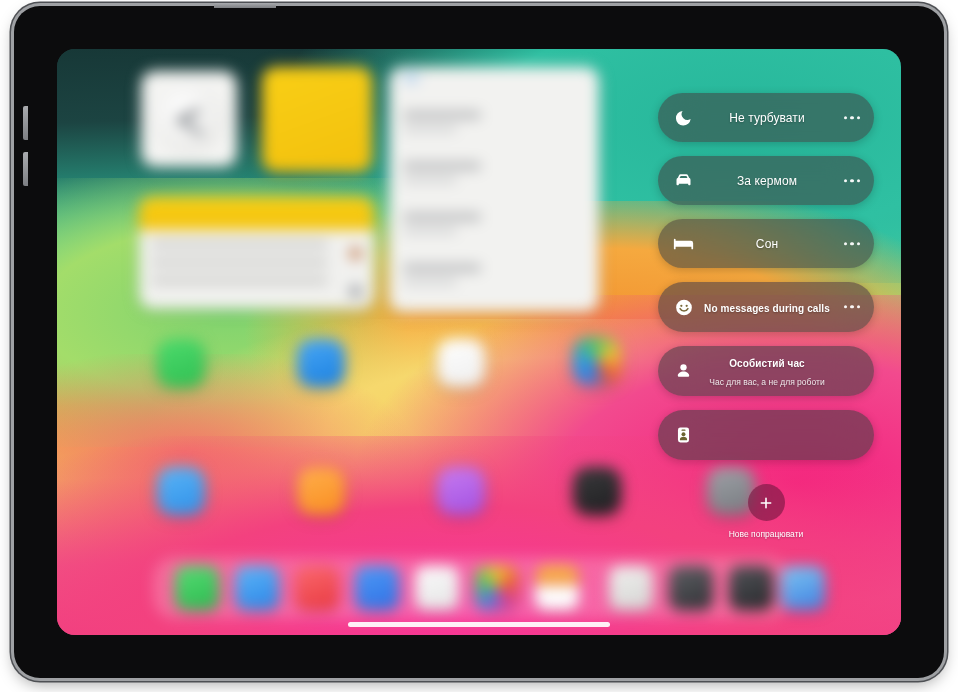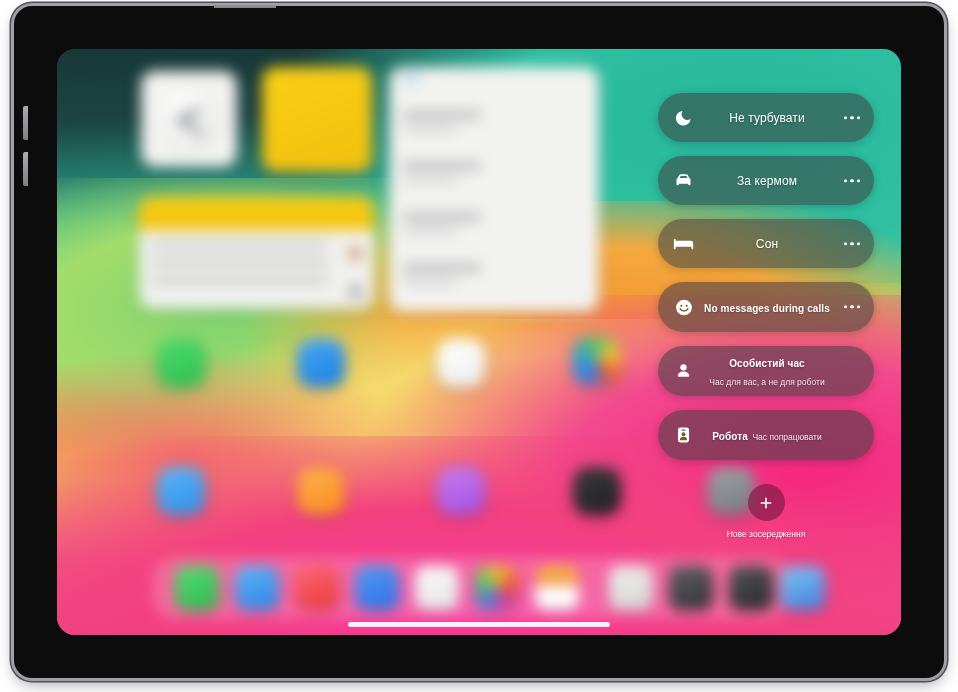--- a/index.html
+++ b/index.html
@@ -8,21 +8,21 @@
     background: #ffffff;
     font-family: "Liberation Sans", sans-serif;
     overflow: hidden;
   }
 
   
   #device-frame {
     position: absolute;
     left: 14px; top: 6px;
     width: 930px; height: 672px;
-    border-radius: 18px;
+    border-radius: 26px;
     background: #0c0c0d;
     box-shadow: 0 0 0 3px #9fa1a4, 0 0 0 4.5px #4e5054, 0 6px 16px rgba(0,0,0,.35);
   }
   .side-button {
     position: absolute;
     background: linear-gradient(180deg,#a9abae,#7d7f83);
     border-radius: 2px;
   }
   #button-power { left: 200px; top: -3px; width: 62px; height: 5px; border-radius: 2px 2px 0 0; }
   #button-volume-up { left: 9px; top: 100px; width: 5px; height: 34px; border-radius: 2px 0 0 2px; }
@@ -421,34 +421,30 @@
 
       <div class="focus-pill two-line">
         <span class="pill-icon">
           <svg width="19" height="19" viewBox="0 0 24 24">
             <rect x="5" y="2.6" width="14" height="18.8" rx="3" fill="#ffffff"></rect>
             <rect x="9.4" y="5" width="5.2" height="1.7" rx=".85" fill="#6c6431"></rect>
             <circle cx="12" cy="11" r="2.5" fill="#6c6431"></circle>
             <path d="M12 14.1c-2.6 0-4.5 1.5-4.5 3.2v1.3h9v-1.3c0-1.7-1.9-3.2-4.5-3.2z" fill="#6c6431"></path>
           </svg>
         </span>
-        <span class="pill-text">
-          <span class="pill-title">Робота</span>
-          <span class="pill-subtitle">Час попрацювати</span>
-        </span>
       </div>
 
       <div id="new-focus-group">
         <button id="new-focus-button">
           <span>
             <svg width="16" height="16" viewBox="0 0 24 24" fill="none" stroke="#ffffff" stroke-width="2.4" stroke-linecap="round">
               <path d="M12 5v14M5 12h14"></path>
             </svg>
           </span>
         </button>
-        <div id="new-focus-label">Нове зосередження</div>
+        <div id="new-focus-label">Нове попрацювати</div>
       </div>
 
     </div>
 
     <div id="home-indicator"></div>
   </div>
 </div>
 
 </body></html>

